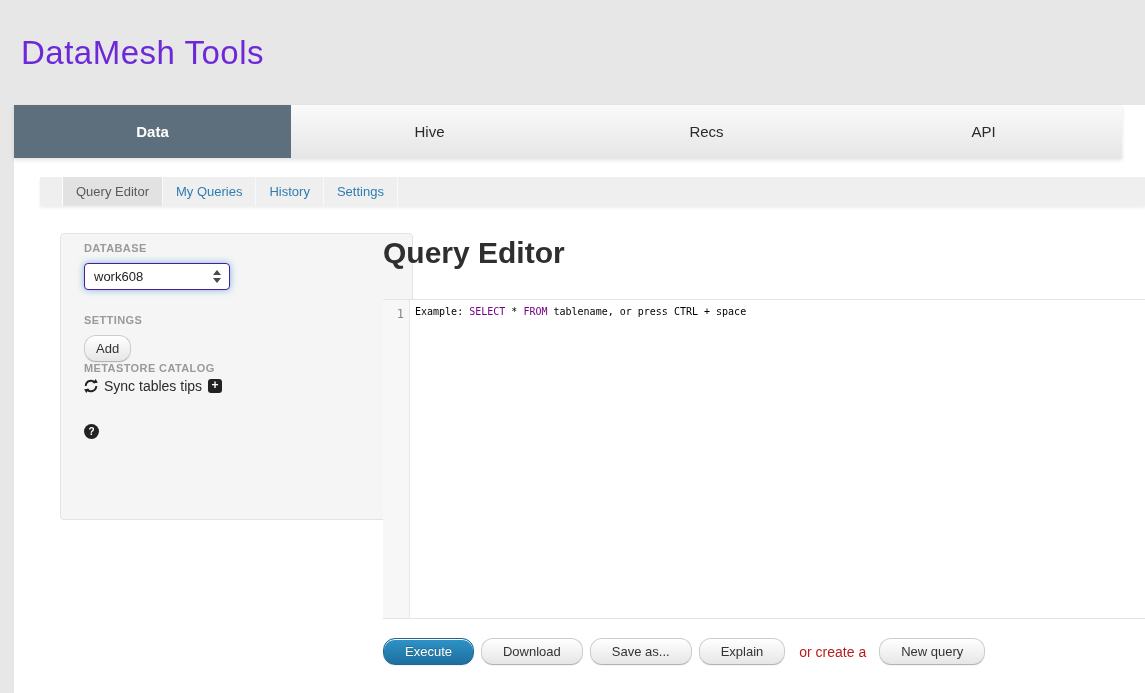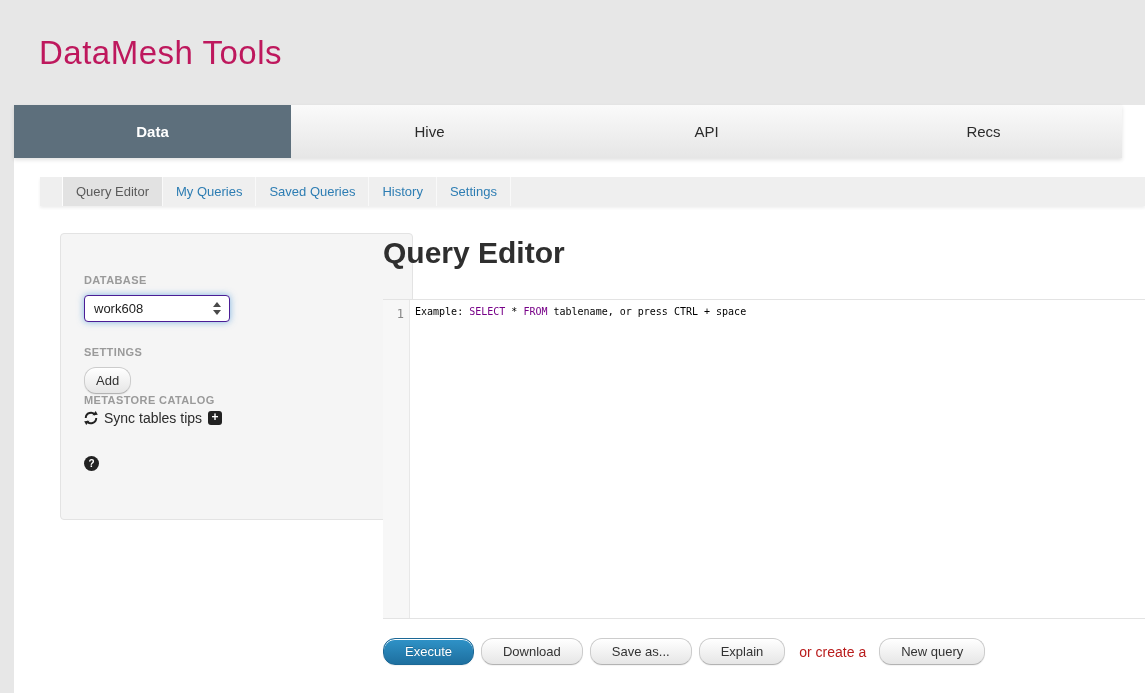--- a/index.html
+++ b/index.html
@@ -8,23 +8,22 @@
     background: #e7e7e7;
     font-family: "Liberation Sans", sans-serif;
     color: #333;
   }
 
   
   .app-header { height: 90px; padding: 34px 0 0 21px; }
   .app-title {
     font-size: 33px;
     font-weight: 300;
-    color: #be185d;
+    color: #6d28d9;
     letter-spacing: 0.5px;
-    margin-left: 18px;
   }
 
   
   .panel {
     position: relative;
     margin-left: 14px;
     background: #ffffff;
     height: 603px;
   }
 
@@ -80,21 +79,21 @@
   
   .sidebar {
     position: absolute;
     left: 46px;
     top: 128px;
     width: 353px;
     height: 287px;
     background: #f5f5f5;
     border: 1px solid #e3e3e3;
     border-radius: 4px;
-    padding: 40px 22px 0 23px;
+    padding: 8px 22px 0 23px;
   }
   .side-label {
     font-size: 11px;
     font-weight: bold;
     color: #9a9a9a;
     letter-spacing: 0.4px;
   }
   .select-box {
     margin-top: 9px;
     width: 146px;
@@ -231,28 +230,27 @@
 
 <header class="app-header">
   <div class="app-title">DataMesh Tools</div>
 </header>
 
 <div class="panel">
 
   <nav class="main-tabs">
     <div class="main-tab active">Data</div>
     <div class="main-tab">Hive</div>
+    <div class="main-tab">Recs</div>
     <div class="main-tab">API</div>
-    <div class="main-tab">Recs</div>
   </nav>
 
   <nav class="sub-tabs">
     <div class="sub-tab active">Query Editor</div>
     <div class="sub-tab">My Queries</div>
-    <div class="sub-tab">Saved Queries</div>
     <div class="sub-tab">History</div>
     <div class="sub-tab">Settings</div>
   </nav>
 
   <aside class="sidebar">
     <div class="side-label">DATABASE</div>
     <div class="select-box">
       <span class="sel-text">work608</span>
       <span class="spinner">
         <span class="tri-up"></span>

